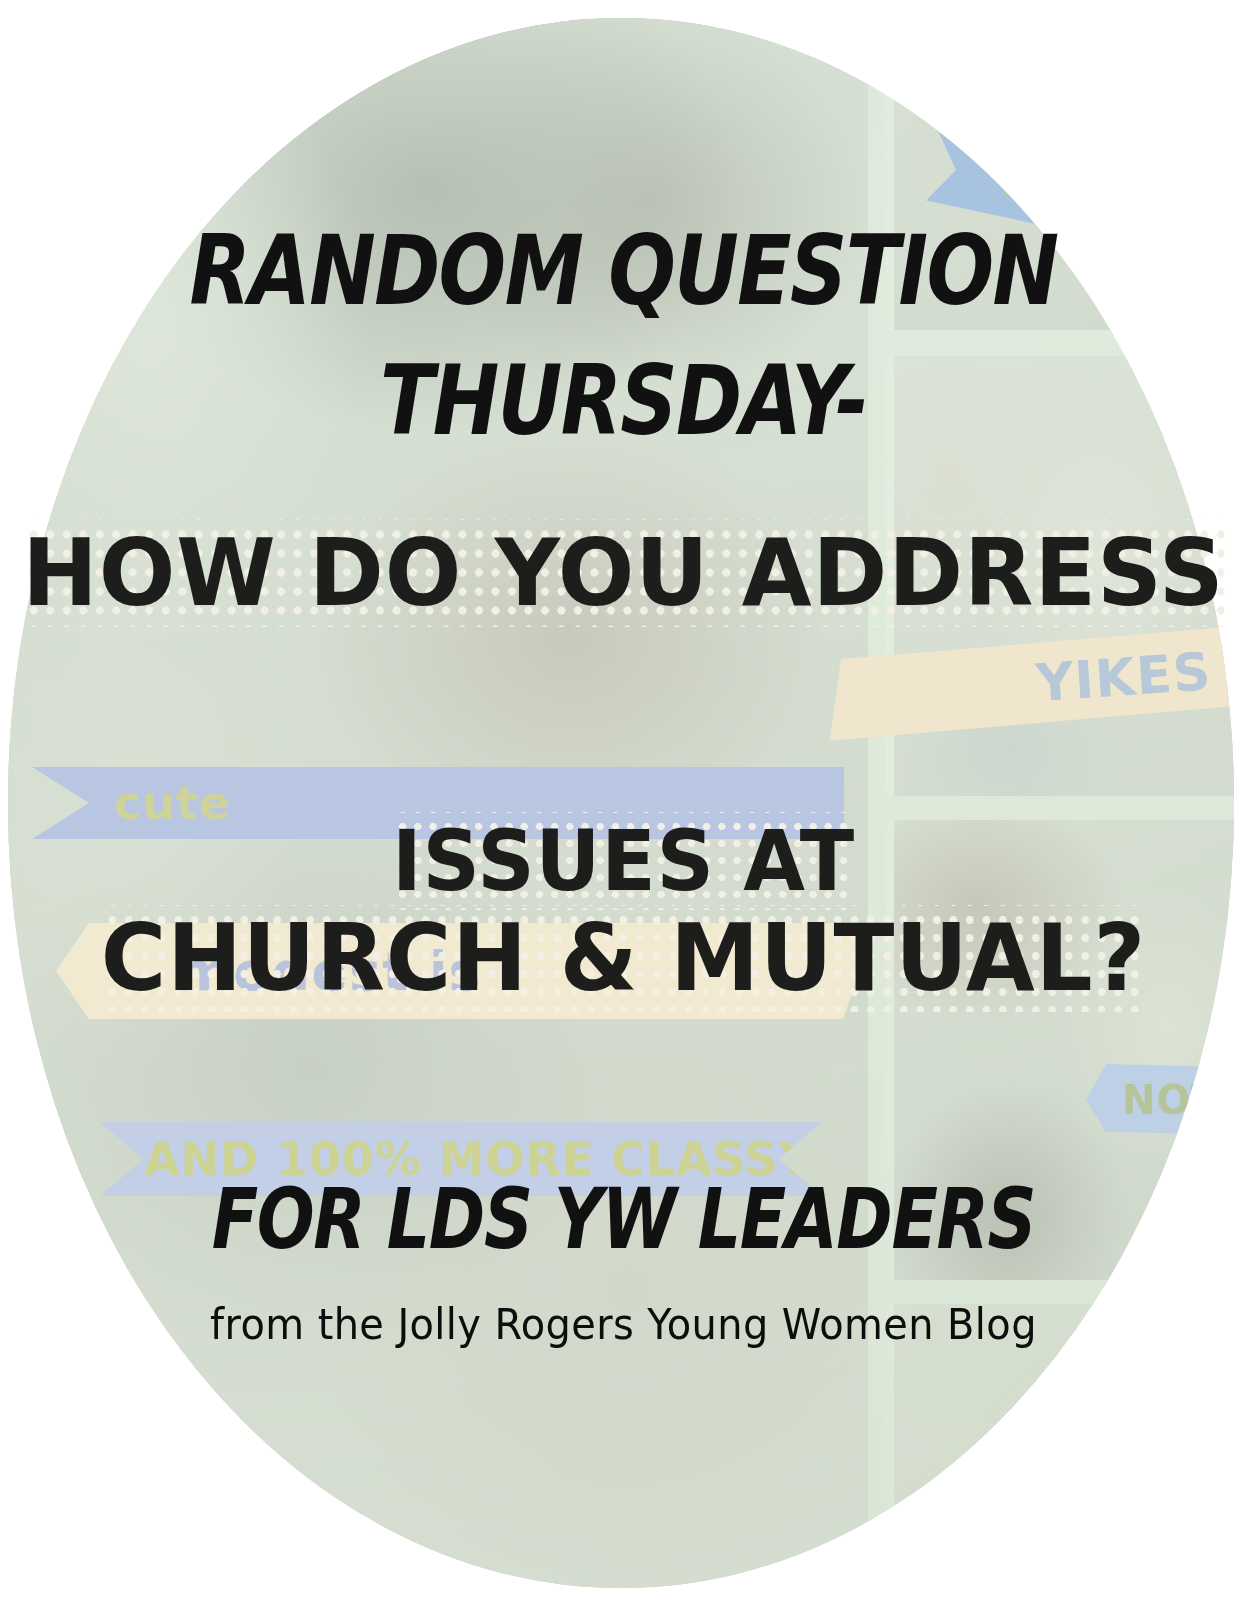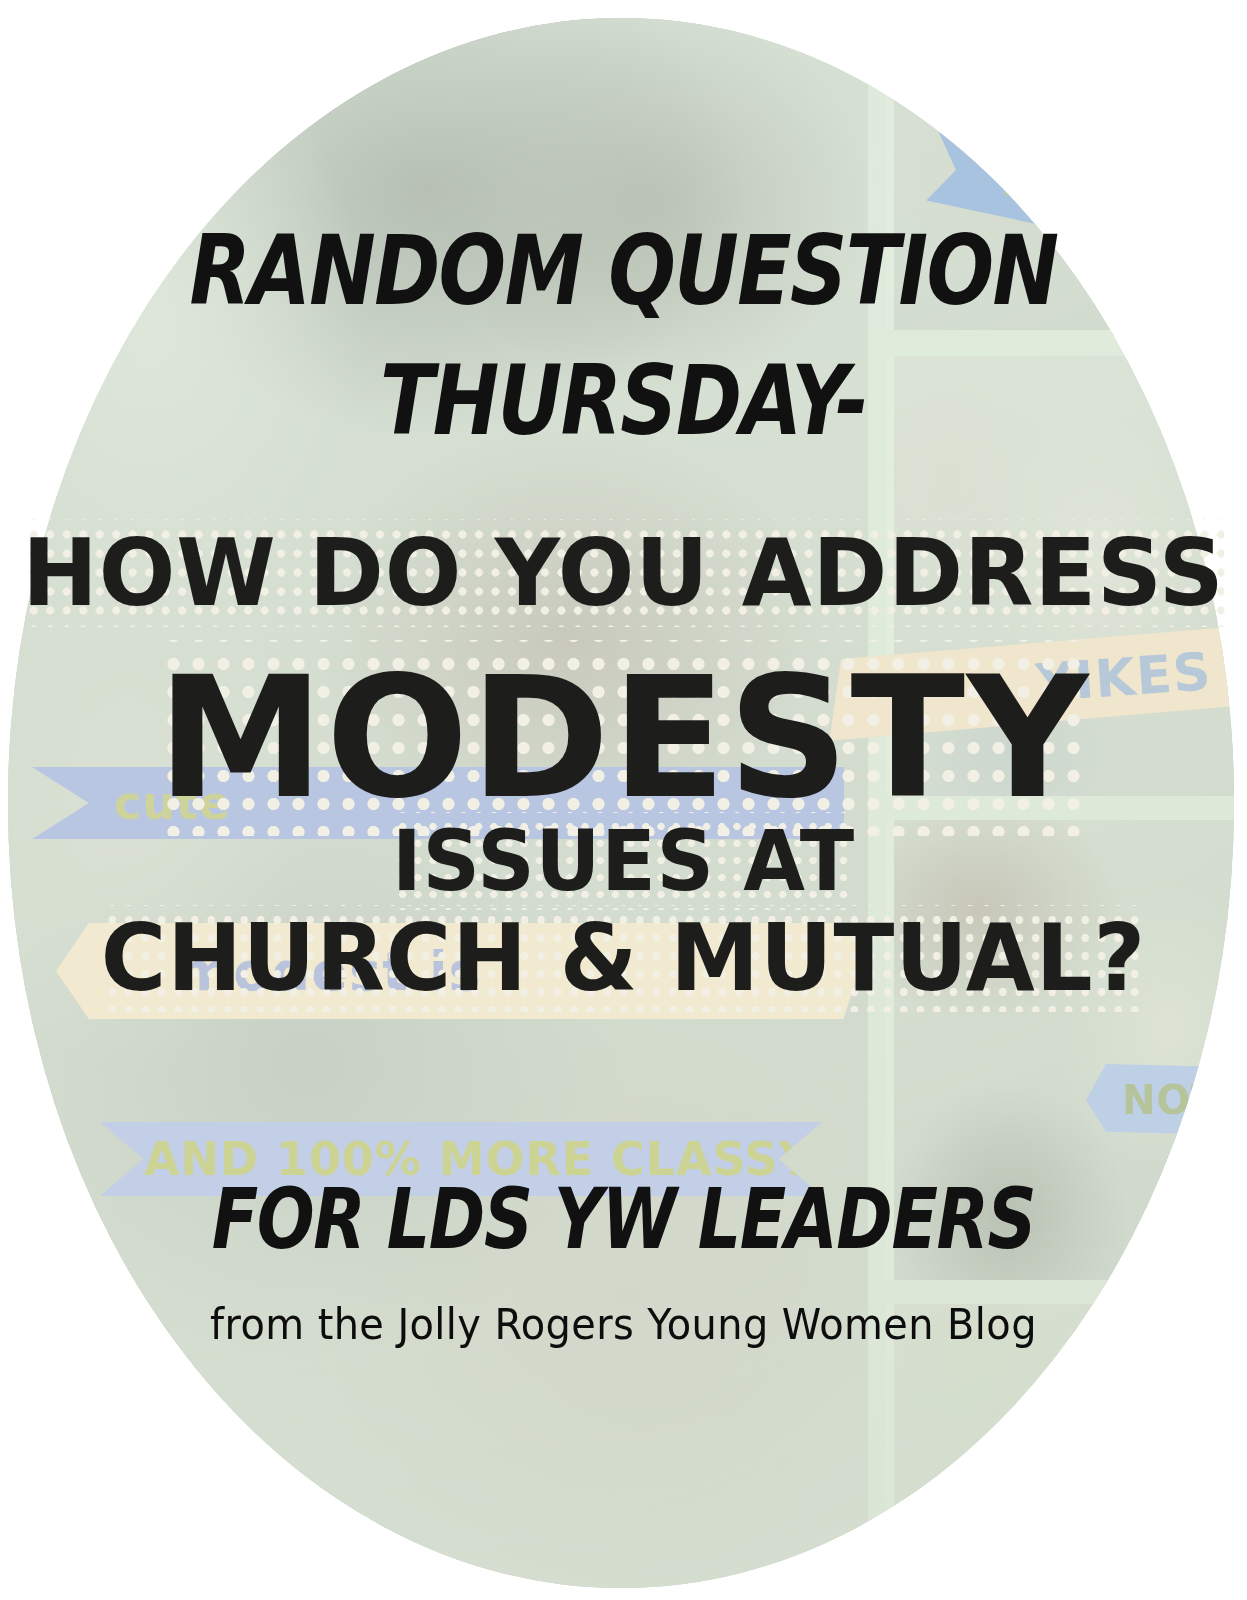--- a/index.html
+++ b/index.html
@@ -218,21 +218,20 @@
 
     <div class="ribbon" id="rib-classy">
       <span class="txt">AND 100% MORE CLASSY!</span>
     </div>
   </div>
 
   <div class="head" id="l-random">RANDOM QUESTION</div>
   <div class="head" id="l-thursday">THURSDAY-</div>
 
   <div class="marq" id="l-how"><span class="dotted">HOW DO YOU ADDRESS</span></div>
-  <div class="marq" id="l-modesty"><span class="dotted">MODESTY</span></div>
   <div class="marq" id="l-issues"><span class="dotted">ISSUES AT</span></div>
   <div class="marq" id="l-church"><span class="dotted">CHURCH &amp; MUTUAL?</span></div>
 
   <div class="head" id="l-for">FOR LDS YW LEADERS</div>
 
   <div id="l-credit">from the Jolly Rogers Young Women Blog</div>
 
 </div>
 
 </body></html>

